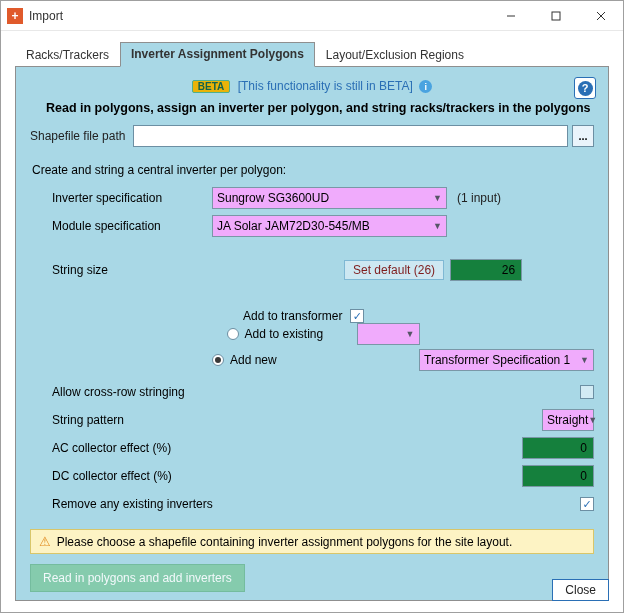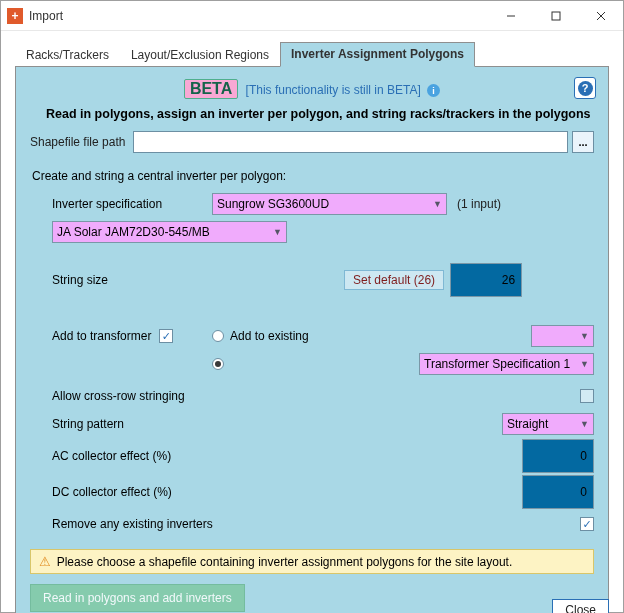--- a/index.html
+++ b/index.html
@@ -42,23 +42,23 @@
     background:#a9d8e6; font-weight:bold;
   }
   .tab-body {
     border:1px solid #8f8f8f; background:#a9d8e6;
     flex:1; position:relative; padding: 12px 14px 8px 14px;
     margin-top:0;
   }
 
   .beta-row { text-align:center; font-size:12px; margin-bottom:8px; }
   .beta-badge {
-    display:inline-block; background:#f9a8d4; color:#15634a;
+    display:inline-block; background:#eab308; color:#15634a;
     border:1px solid #4faf8d; font-weight:bold; padding:0 5px;
-    font-size:16px; border-radius:2px; margin-right:4px;
+    font-size:10px; border-radius:2px; margin-right:4px;
   }
   .beta-text { color:#2a6fb5; }
   .info-dot {
     display:inline-flex; width:13px; height:13px; border-radius:50%;
     background:#4aa3e0; color:#fff; font-size:9px; font-weight:bold;
     align-items:center; justify-content:center; margin-left:3px;
     vertical-align:middle;
   }
   .help-btn {
     position:absolute; top:10px; right:12px;
@@ -104,42 +104,42 @@
   }
   .sel-inv { width:235px; }
   .sel-mod { width:235px; }
   .input-note { margin-left:10px; color:#222; }
 
   .setdef {
     border:1px solid #7fb8d4; padding:2px 8px; color:#7f1d1d;
     background:#cde8f2; font-size:12px; margin-right:6px;
   }
   .num-input {
-    width:72px; height:34px; border:1px solid #7a97a7; background:#0369a1;
+    width:72px; height:22px; border:1px solid #7a97a7; background:#15803d;
     text-align:right; padding:2px 6px; font-size:12px;
   }
 
   .chk {
     width:14px; height:14px; border:1px solid #6c8fa3; background:#fff;
     display:inline-flex; align-items:center; justify-content:center;
     font-size:11px; color:#2a6fb5;
   }
   .chk.checked::after { content:"✓"; }
   .add-col { display:flex; align-items:center; }
   .radio {
     width:12px; height:12px; border-radius:50%; border:1px solid #6c8fa3;
     background:#fff; display:inline-flex; align-items:center; justify-content:center;
     margin-right:6px;
   }
   .radio.on::after { content:""; width:6px; height:6px; border-radius:50%; background:#3a3a3a; }
   .radio-lbl { width:112px; }
 
   .sel-trans { width:63px; }
   .sel-trans-spec { width:175px; }
-  .sel-pattern { width:92px; }
+  .sel-pattern { width:52px; }
 
   .warn-banner {
     margin-top:12px;
     border:1px solid #d8c66a; background:#fdf3c4;
     padding:4px 8px; font-size:12px; display:flex; align-items:center;
   }
   .warn-ico { color:#e08a1e; margin-right:6px; font-size:13px; }
 
   .action-btn {
     margin-top:10px; display:inline-block;
@@ -179,22 +179,22 @@
           <line x1="1" y1="1" x2="9" y2="9" stroke="#333"></line>
           <line x1="9" y1="1" x2="1" y2="9" stroke="#333"></line>
         </svg>
     </div>
   </div>
 
   <div class="client">
 
     <div class="tabs">
       <div class="tab">Racks/Trackers</div>
+      <div class="tab active">Inverter Assignment Polygons</div>
       <div class="tab">Layout/Exclusion Regions</div>
-      <div class="tab active">Inverter Assignment Polygons</div>
     </div>
 
     <div class="tab-body">
 
       <div class="help-btn">
         <div class="help-q">?</div>
       </div>
 
       <div class="beta-row">
         <span class="beta-badge">BETA</span>
@@ -219,37 +219,38 @@
           <div class="rightcol">
             <div class="select sel-inv">
               <span>Sungrow SG3600UD</span>
               <span class="arrow">▼</span>
             </div>
             <span class="input-note">(1 input)</span>
           </div>
         </div>
 
         <div class="form-row">
+          <div class="flabel">Module specification</div>
           <div class="rightcol">
             <div class="select sel-mod">
               <span>JA Solar JAM72D30-545/MB</span>
               <span class="arrow">▼</span>
             </div>
           </div>
         </div>
 
         <div class="form-row" style="margin-top:18px;">
           <div class="flabel">String size</div>
           <div class="rightcol" style="justify-content:flex-start; padding-left:132px;">
             <span class="setdef">Set default (26)</span>
             <input class="num-input" value="26" style="">
           </div>
         </div>
 
-        <div class="form-row" style="margin-top:26px;">
+        <div class="form-row" style="margin-top:26px;flex-direction:column;">
           <div class="flabel add-col">
             <span>Add to transformer</span>
             <span class="chk checked" style="margin-left:8px;"></span>
           </div>
           <div class="rightcol">
             <div style="display:flex; align-items:center; width:130px;">
               <span class="radio"></span>
               <span class="radio-lbl">Add to existing</span>
             </div>
             <div class="select sel-trans" style="margin-left:auto;">
@@ -257,20 +258,21 @@
               <span class="arrow">▼</span>
             </div>
           </div>
         </div>
 
         <div class="form-row">
           <div class="flabel"></div>
           <div class="rightcol">
             <div style="display:flex; align-items:center; width:130px;">
               <span class="radio on"></span>
+              <span class="radio-lbl">Add new</span>
             </div>
             <div class="select sel-trans-spec" style="margin-left:auto;justify-content:center;">
               <span>Transformer Specification 1</span>
               <span class="arrow">▼</span>
             </div>
           </div>
         </div>
 
         <div class="form-row" style="margin-top:6px;">
           <div class="flabel">Allow cross-row stringing</div>

